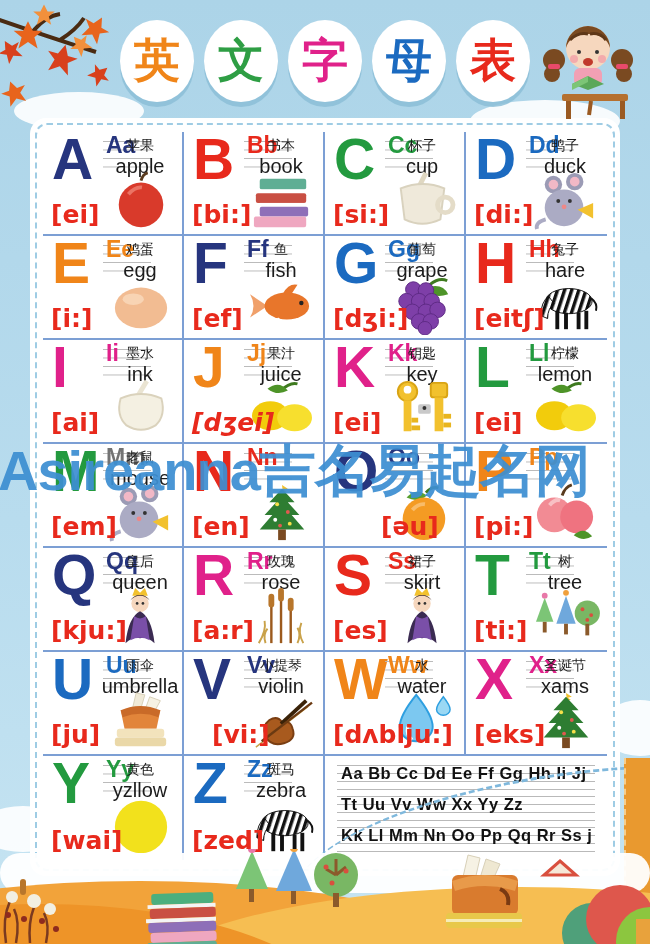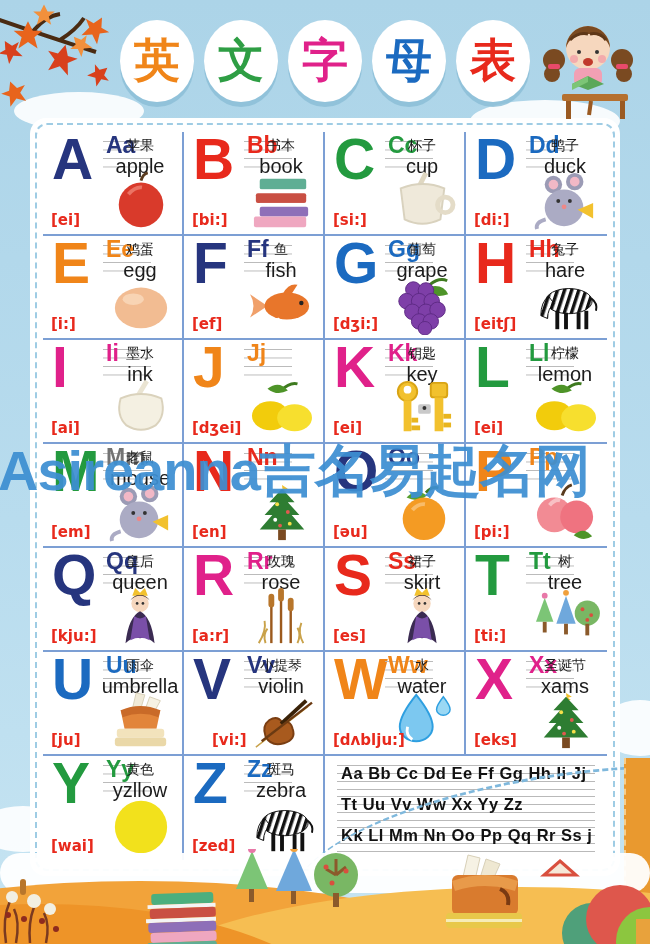--- a/index.html
+++ b/index.html
@@ -21,21 +21,21 @@
   .cell{position:relative;border-right:2px solid #7C9FD4;border-bottom:2px solid #7C9FD4;overflow:hidden;}
   .cell.last-col{border-right:none;}
   .cell.last-row{border-bottom:none;}
   .big{position:absolute;left:9px;top:-2px;font-size:57px;font-weight:bold;line-height:1.05;}
   .guide{position:absolute;left:60px;top:9px;width:48px;height:27px;
     background-image:linear-gradient(#b9b9b9 1px,transparent 1px);background-size:100% 8.5px;}
   .small{position:absolute;left:63px;top:2px;font-size:23px;font-weight:bold;line-height:1;text-align:right;}
   .words{position:absolute;right:2px;top:5px;width:80px;text-align:center;line-height:1.2;color:#1c1c1c;}
   .cn{font-size:14px;}
   .en{font-size:20px;}
-  .phon{position:absolute;left:8px;bottom:5px;font-size:15px;font-weight:bold;
+  .phon{position:absolute;left:8px;bottom:5px;font-size:25px;font-weight:bold;
     font-family:"DejaVu Sans","Liberation Sans",sans-serif;}
   .art{position:absolute;right:5px;bottom:3px;width:72px;height:60px;}
   .art svg{width:100%;height:100%;display:block;}
   
   .sum{grid-column:3/5;padding:9px 12px 0 12px;}
   .sumline{position:relative;height:25px;margin-bottom:6px;
     background-image:linear-gradient(#b9b9b9 1px,transparent 1px);background-size:100% 8px;}
   .sumline span{position:absolute;left:4px;top:-1px;font-size:16.5px;font-weight:bold;color:#111;
     letter-spacing:.5px;white-space:nowrap;}
   
@@ -308,29 +308,33 @@
               <line x1="41" y1="2" x2="32" y2="17" stroke="#EAE4D2" stroke-width="5"></line>
               <path d="M14 20 q21 -9 42 0 q5 18 -6 28 q-15 9 -30 0 q-11 -10 -6 -28z" fill="#F4F0E2" stroke="#DAD2BC" stroke-width="2"></path>
             </svg>
           </div>
           <div class="phon" style="color: rgb(232, 41, 28);">[ai]</div>
         </div>
         <div class="cell">
           <div class="big" style="color: rgb(240, 133, 25);">J</div>
           <div class="guide"></div>
           <div class="small" style="color: rgb(240, 133, 25);">Jj</div>
+          <div class="words">
+            <div class="cn">果汁</div>
+            <div class="en">juice</div>
+          </div>
           <div class="art">
             <svg viewBox="0 0 70 62">
               <path d="M34 12 q9 -9 17 -7" stroke="#3E7A1F" stroke-width="3" fill="none"></path>
               <path d="M20 10 q12 -9 21 2 q-11 6 -21 -2z" fill="#4E9428"></path>
               <ellipse cx="23" cy="38" rx="19" ry="15" fill="#F2CC0C"></ellipse>
               <ellipse cx="48" cy="40" rx="18" ry="14" fill="#F7DF2E"></ellipse>
             </svg>
           </div>
-          <div class="phon" style="color: rgb(232, 41, 28);">[dʒei]</div>
+          <div class="phon" style="color: rgb(232, 41, 28); font-style: italic;">[dʒei]</div>
         </div>
         <div class="cell">
           <div class="big" style="color: rgb(224, 33, 138);">K</div>
           <div class="guide"></div>
           <div class="small" style="color: rgb(224, 33, 138);">Kk</div>
           <div class="words">
             <div class="cn">钥匙</div>
             <div class="en">key</div>
           </div>
           <div class="art">
@@ -423,21 +427,21 @@
             <div class="en"></div>
           </div>
           <div class="art">
             <svg viewBox="0 0 70 62">
               <path d="M38 10 q6 -7 13 -5" stroke="#3E7A1F" stroke-width="3" fill="none"></path>
               <path d="M18 15 q10 -11 21 -2 q-9 8 -21 2z" fill="#56A030"></path>
               <circle cx="36" cy="37" r="22" fill="#F49B23"></circle>
               <path d="M24 28 q6 -7 13 -6" stroke="#F8BC6A" stroke-width="4" fill="none"></path>
             </svg>
           </div>
-          <div class="phon" style="color: rgb(232, 41, 28);">[əu]</div>
+          <div class="phon" style="color: rgb(232, 41, 28); margin-left: 48px;">[əu]</div>
         </div>
         <div class="cell last-col">
           <div class="big" style="color: rgb(240, 133, 25);">P</div>
           <div class="guide"></div>
           <div class="small" style="color: rgb(240, 133, 25);">Pp</div>
           <div class="words">
             <div class="cn"></div>
             <div class="en"></div>
           </div>
           <div class="art">

